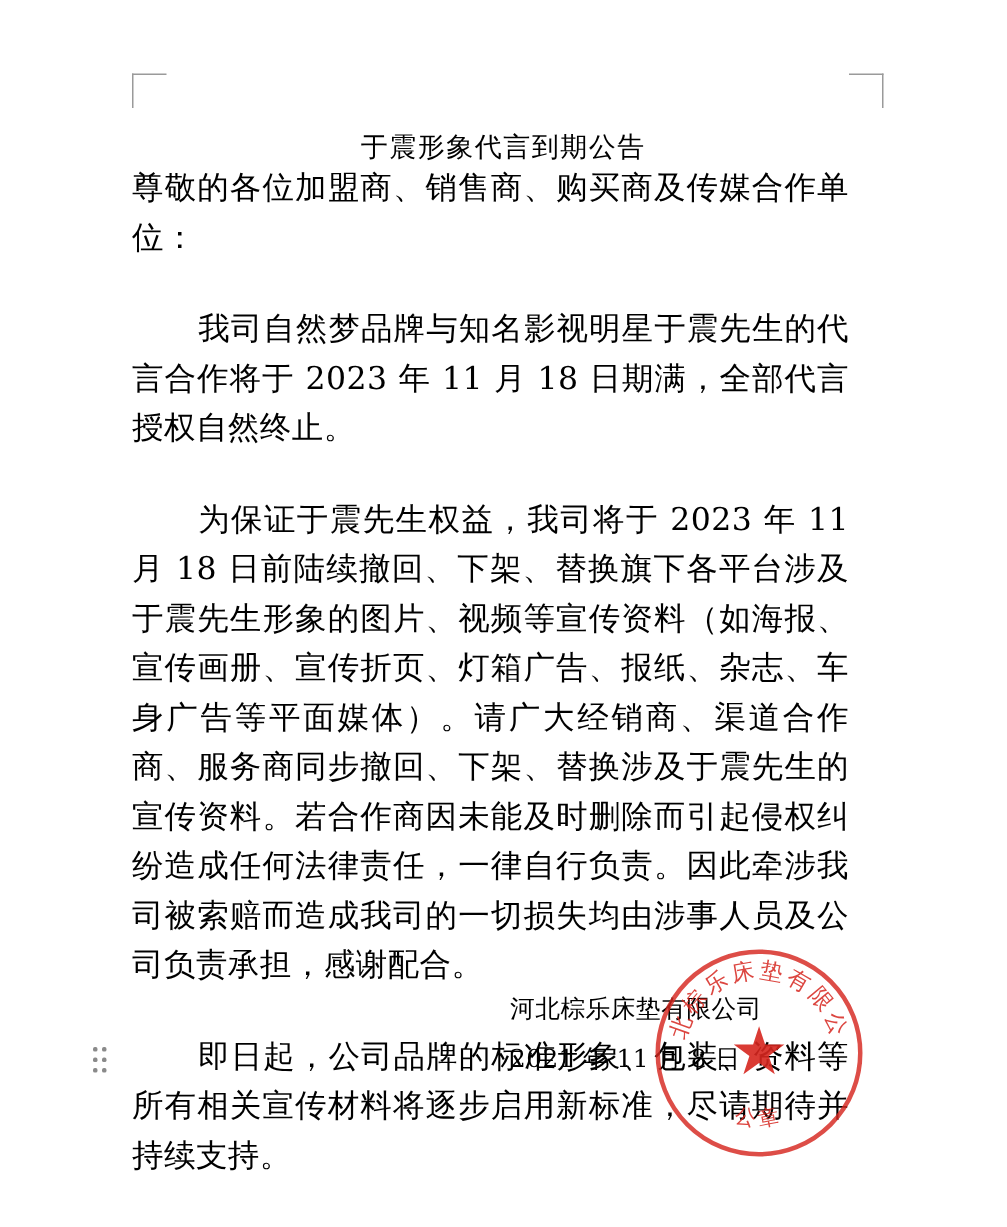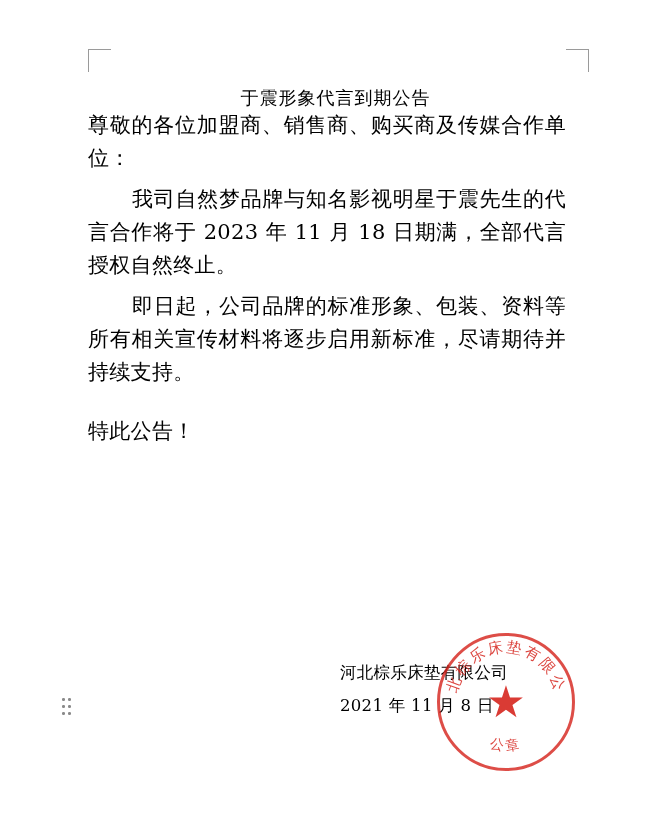--- a/index.html
+++ b/index.html
@@ -68,21 +68,21 @@
     line-height: 33px;
     text-align: justify;
     text-justify: inter-ideograph;
     margin: 0 0 2px 0;
     letter-spacing: 0.3px;
   }
   .para.indent {
     text-indent: 2.1em;
   }
   .para.gap {
-    margin-top: 8px;
+    margin-top: 28px;
   }
   .para.gap-lg {
     margin-top: 26px;
   }
 
   
   .signature {
     position: absolute;
     left: 340px;
     top: 655px;
@@ -163,20 +163,21 @@
 <div class="page">
 
   <div class="crop-mark tl"></div>
   <div class="crop-mark tr"></div>
 
   <h1 class="doc-title">于震形象代言到期公告</h1>
 
   <div class="body-area">
     <p class="para">尊敬的各位加盟商、销售商、购买商及传媒合作单位：</p>
     <p class="para indent gap">我司自然梦品牌与知名影视明星于震先生的代言合作将于 2023 年 11 月 18 日期满，全部代言授权自然终止。</p>
+    <p class="para indent gap">为保证于震先生权益，我司将于 2023 年 11 月 18 日前陆续撤回、下架、替换旗下各平台涉及于震先生形象的图片、视频等宣传资料（如海报、宣传画册、宣传折页、灯箱广告、报纸、杂志、车身广告等平面媒体）。请广大经销商、渠道合作商、服务商同步撤回、下架、替换涉及于震先生的宣传资料。若合作商因未能及时删除而引起侵权纠纷造成任何法律责任，一律自行负责。因此牵涉我司被索赔而造成我司的一切损失均由涉事人员及公司负责承担，感谢配合。</p>
     <p class="para indent gap">即日起，公司品牌的标准形象、包装、资料等所有相关宣传材料将逐步启用新标准，尽请期待并持续支持。</p>
     <p class="para gap-lg">特此公告！</p>
   </div>
 
   <div class="signature">
     <div class="sig-line">河北棕乐床垫有限公司</div>
     <div class="sig-line">2021 年 11 月 8 日</div>
   </div>
 
   <div class="seal">

